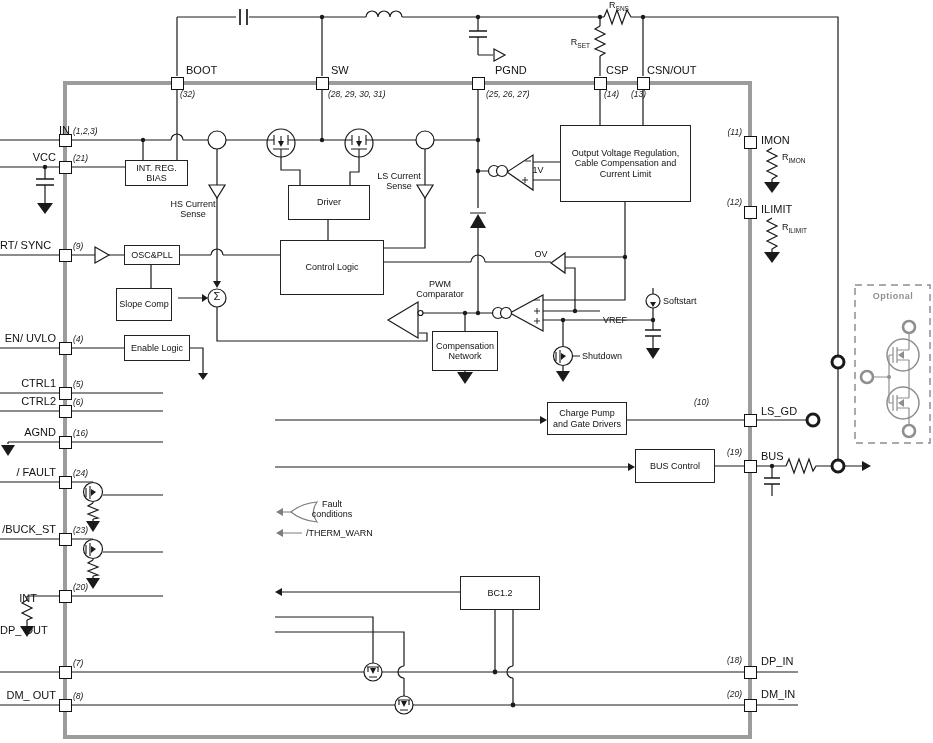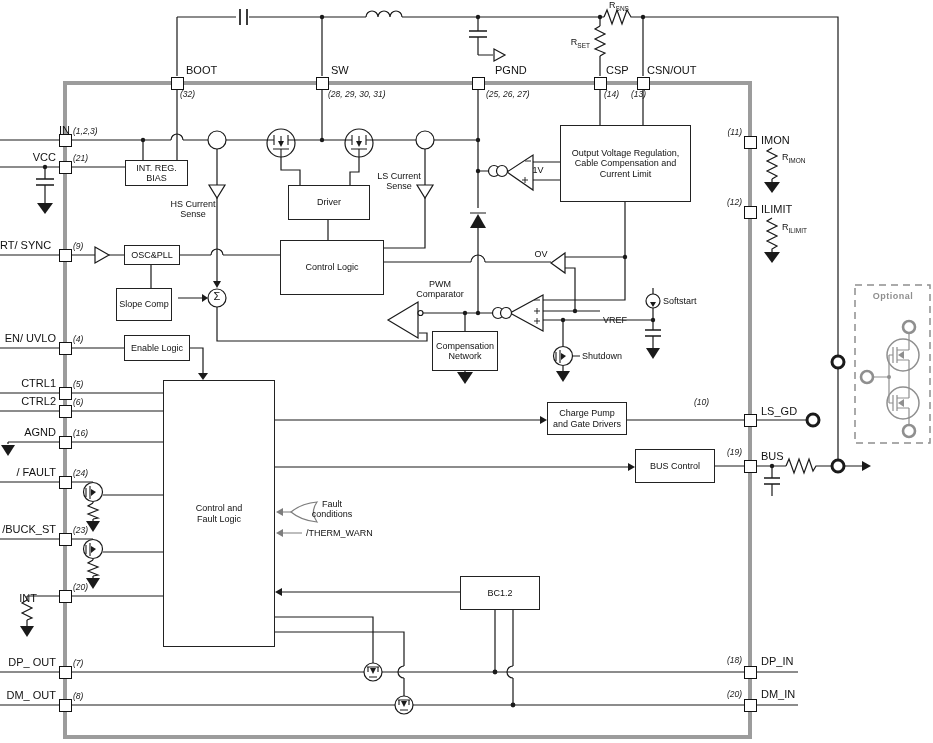--- a/index.html
+++ b/index.html
@@ -240,22 +240,20 @@
     <div class="block" style="left: 124px; top: 245px; width: 56px; height: 20px;">OSC&amp;PLL</div>
     <div class="block" style="left: 116px; top: 288px; width: 56px; height: 33px;">Slope Comp</div>
     <div class="block" style="left: 124px; top: 335px; width: 66px; height: 26px;">Enable Logic</div>
     <div class="block" style="left: 288px; top: 185px; width: 82px; height: 35px;">Driver</div>
     <div class="block" style="left: 280px; top: 240px; width: 104px; height: 55px;">Control Logic</div>
     <div class="block" style="left: 560px; top: 125px; width: 131px; height: 77px;">Output Voltage Regulation,
 Cable Compensation and
 Current Limit</div>
     <div class="block" style="left: 432px; top: 331px; width: 66px; height: 40px;">Compensation
 Network</div>
-    <div class="block" style="left: 163px; top: 380px; width: 112px; height: 267px;">Control and
-Fault Logic</div>
     <div class="block" style="left: 547px; top: 402px; width: 80px; height: 33px;">Charge Pump
 and Gate Drivers</div>
     <div class="block" style="left: 635px; top: 449px; width: 80px; height: 34px;">BUS Control</div>
     <div class="block" style="left: 460px; top: 576px; width: 80px; height: 34px;">BC1.2</div>
     <div class="pin" style="left: 58.5px; top: 133.5px;"></div>
     <div class="pinlabel" style="left: 0px; top: 124px; width: 70px; text-align: right;">IN</div>
     <div class="pinnum" style="left: 73px; top: 126px;">(1,2,3)</div>
     <div class="pin" style="left: 58.5px; top: 160.5px;"></div>
     <div class="pinlabel" style="left: 0px; top: 151px; width: 56px; text-align: right;">VCC</div>
     <div class="pinnum" style="left: 73px; top: 153px;">(21)</div>
@@ -277,21 +275,21 @@
     <div class="pin" style="left: 58.5px; top: 475.5px;"></div>
     <div class="pinlabel" style="left: 0px; top: 466px; width: 56px; text-align: right;">/ FAULT</div>
     <div class="pinnum" style="left: 73px; top: 468px;">(24)</div>
     <div class="pin" style="left: 58.5px; top: 532.5px;"></div>
     <div class="pinlabel" style="left: 0px; top: 523px; width: 56px; text-align: right;">/BUCK_ST</div>
     <div class="pinnum" style="left: 73px; top: 525px;">(23)</div>
     <div class="pin" style="left: 58.5px; top: 589.5px;"></div>
     <div class="pinlabel" style="left: 0px; top: 592px; width: 56px; text-align: center;">INT</div>
     <div class="pinnum" style="left: 73px; top: 582px;">(20)</div>
     <div class="pin" style="left: 58.5px; top: 665.5px;"></div>
-    <div class="pinlabel" style="left: 0px; top: 656px; width: 56px; text-align: right;">DP_ OUT</div>
+    <div class="pinlabel" style="left: 0px; top: 624px; width: 56px; text-align: left;">DP_ OUT</div>
     <div class="pinnum" style="left: 73px; top: 658px;">(7)</div>
     <div class="pin" style="left: 58.5px; top: 698.5px;"></div>
     <div class="pinlabel" style="left: 0px; top: 689px; width: 56px; text-align: right;">DM_ OUT</div>
     <div class="pinnum" style="left: 73px; top: 691px;">(8)</div>
     <div class="pin" style="left: 170.5px; top: 76.5px;"></div>
     <div class="pinlabel" style="left: 186px; top: 64px;">BOOT</div>
     <div class="pinnum" style="left: 180px; top: 89px;">(32)</div>
     <div class="pin" style="left: 315.5px; top: 76.5px;"></div>
     <div class="pinlabel" style="left: 331px; top: 64px;">SW</div>
     <div class="pinnum" style="left: 328px; top: 89px;">(28, 29, 30, 31)</div>

